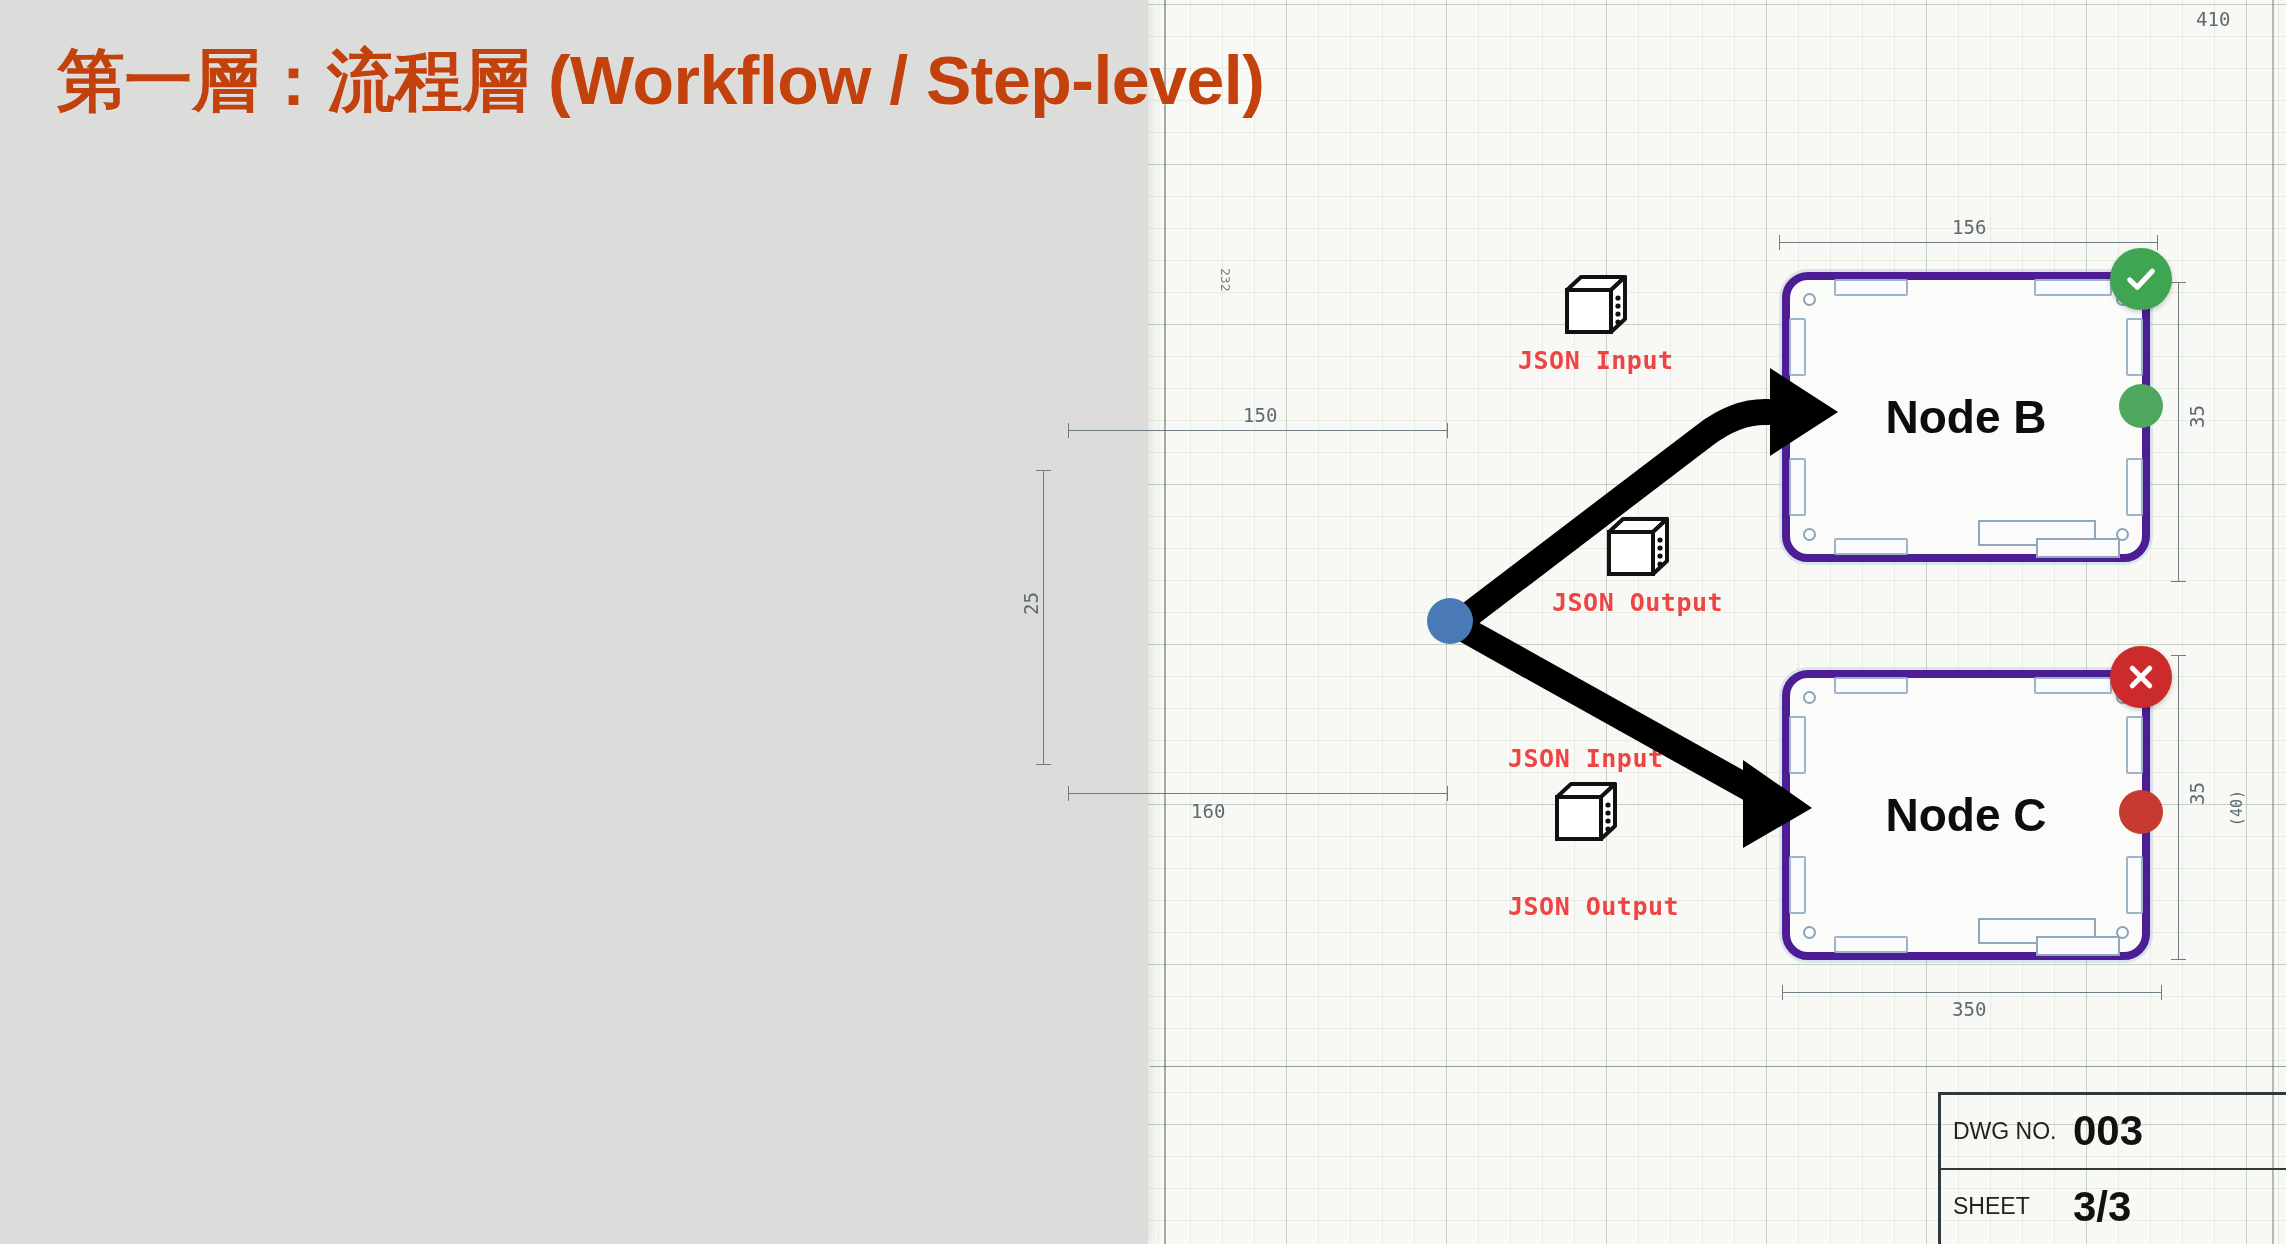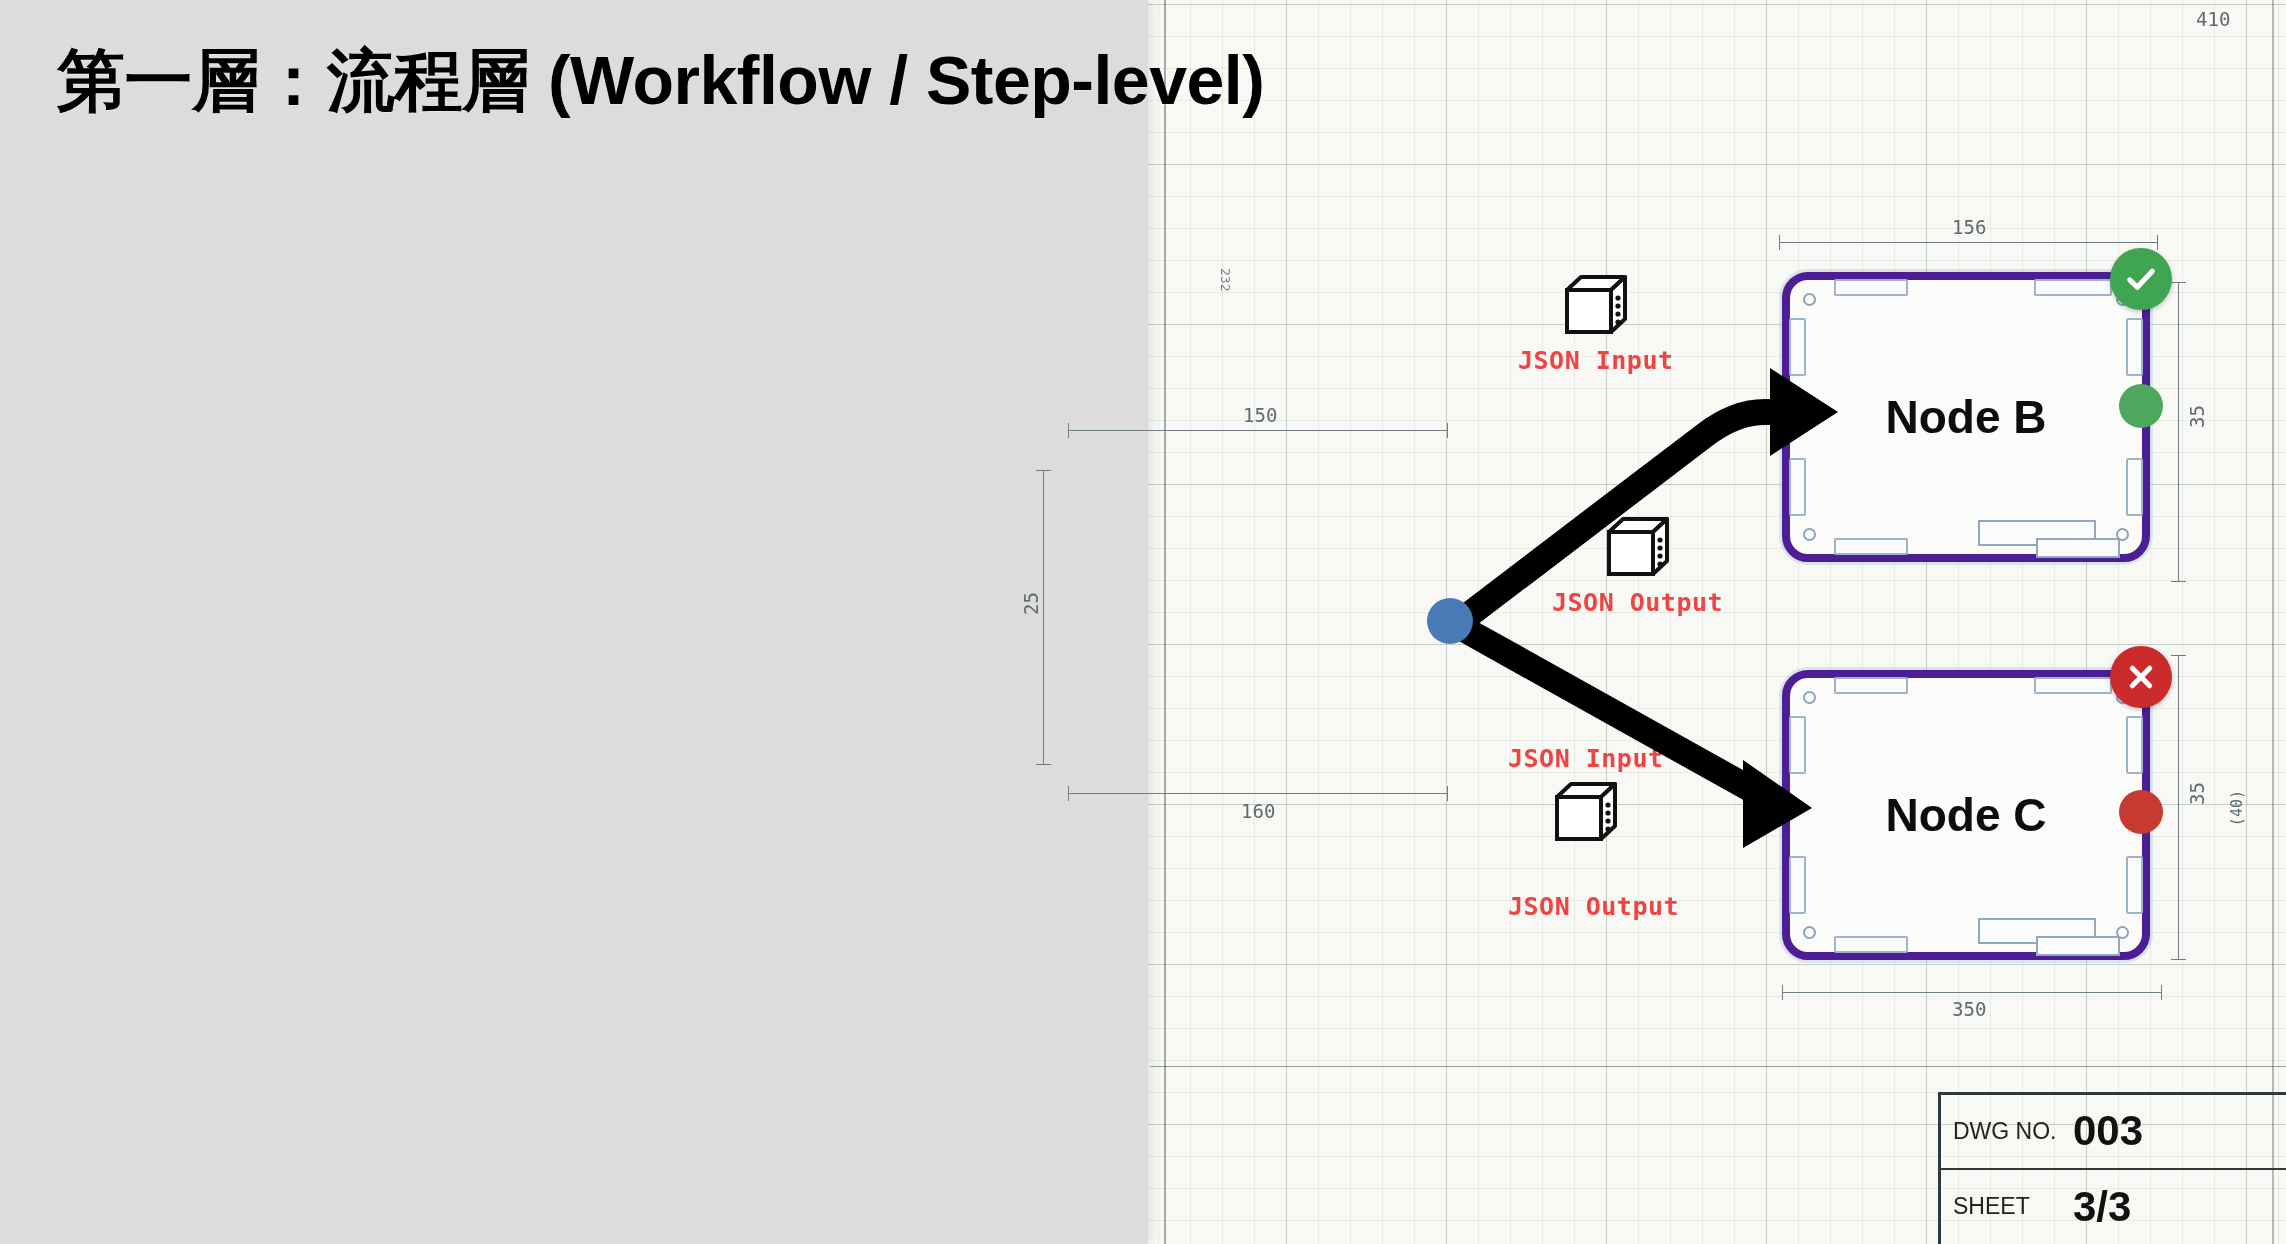--- a/index.html
+++ b/index.html
@@ -42,21 +42,21 @@
     position: absolute; left: 0; top: 0;
     width: 1148px; height: 1244px;
     background: #dcdcda;
     box-shadow: 3px 0 10px rgba(0,0,0,0.10);
     z-index: 5;
   }
   #slide-title {
     position: absolute; left: 57px; top: 42px;
     width: 1320px;
     font-size: 68px; font-weight: bold; line-height: 1.12;
-    color: #000000;
+    color: #c2410c;
     letter-spacing: -0.5px;
     white-space: nowrap;
     z-index: 9;
     text-shadow: 0 1px 0 rgba(255,255,255,0.35);
   }
   #tech-example {
     position: absolute; left: 58px; top: 300px;
     font-size: 44px; font-weight: bold; color: #111;
   }
   #focus-heading {
@@ -260,21 +260,21 @@
     <li>即時執行狀態</li>
     <li>哪一步成功、哪一步失敗</li>
   </ul>
 
   <div id="closing-line">特別適合多工具、多分支的 Agent</div>
 
   <div class="dim-line-h" style="left:1068px; top:430px; width:380px;"></div>
   <div class="dim" style="left:1243px; top:404px;">150</div>
 
   <div class="dim-line-h" style="left:1068px; top:793px; width:380px;"></div>
-  <div class="dim" style="left:1241px; top:800px;">160</div>
+  <div class="dim" style="left:1191px; top:800px;">160</div>
 
   <div class="dim-line-v" style="left:1043px; top:470px; height:295px;"></div>
   <div class="dim-v-text" style="left:1020px; top:592px;">25</div>
 
   <div class="dim-line-h" style="left:1779px; top:242px; width:379px;"></div>
   <div class="dim" style="left:1952px; top:216px;">156</div>
 
   <div class="dim-line-v" style="left:2178px; top:282px; height:300px;"></div>
   <div class="dim-v-text" style="left:2186px; top:405px;">35</div>
 

